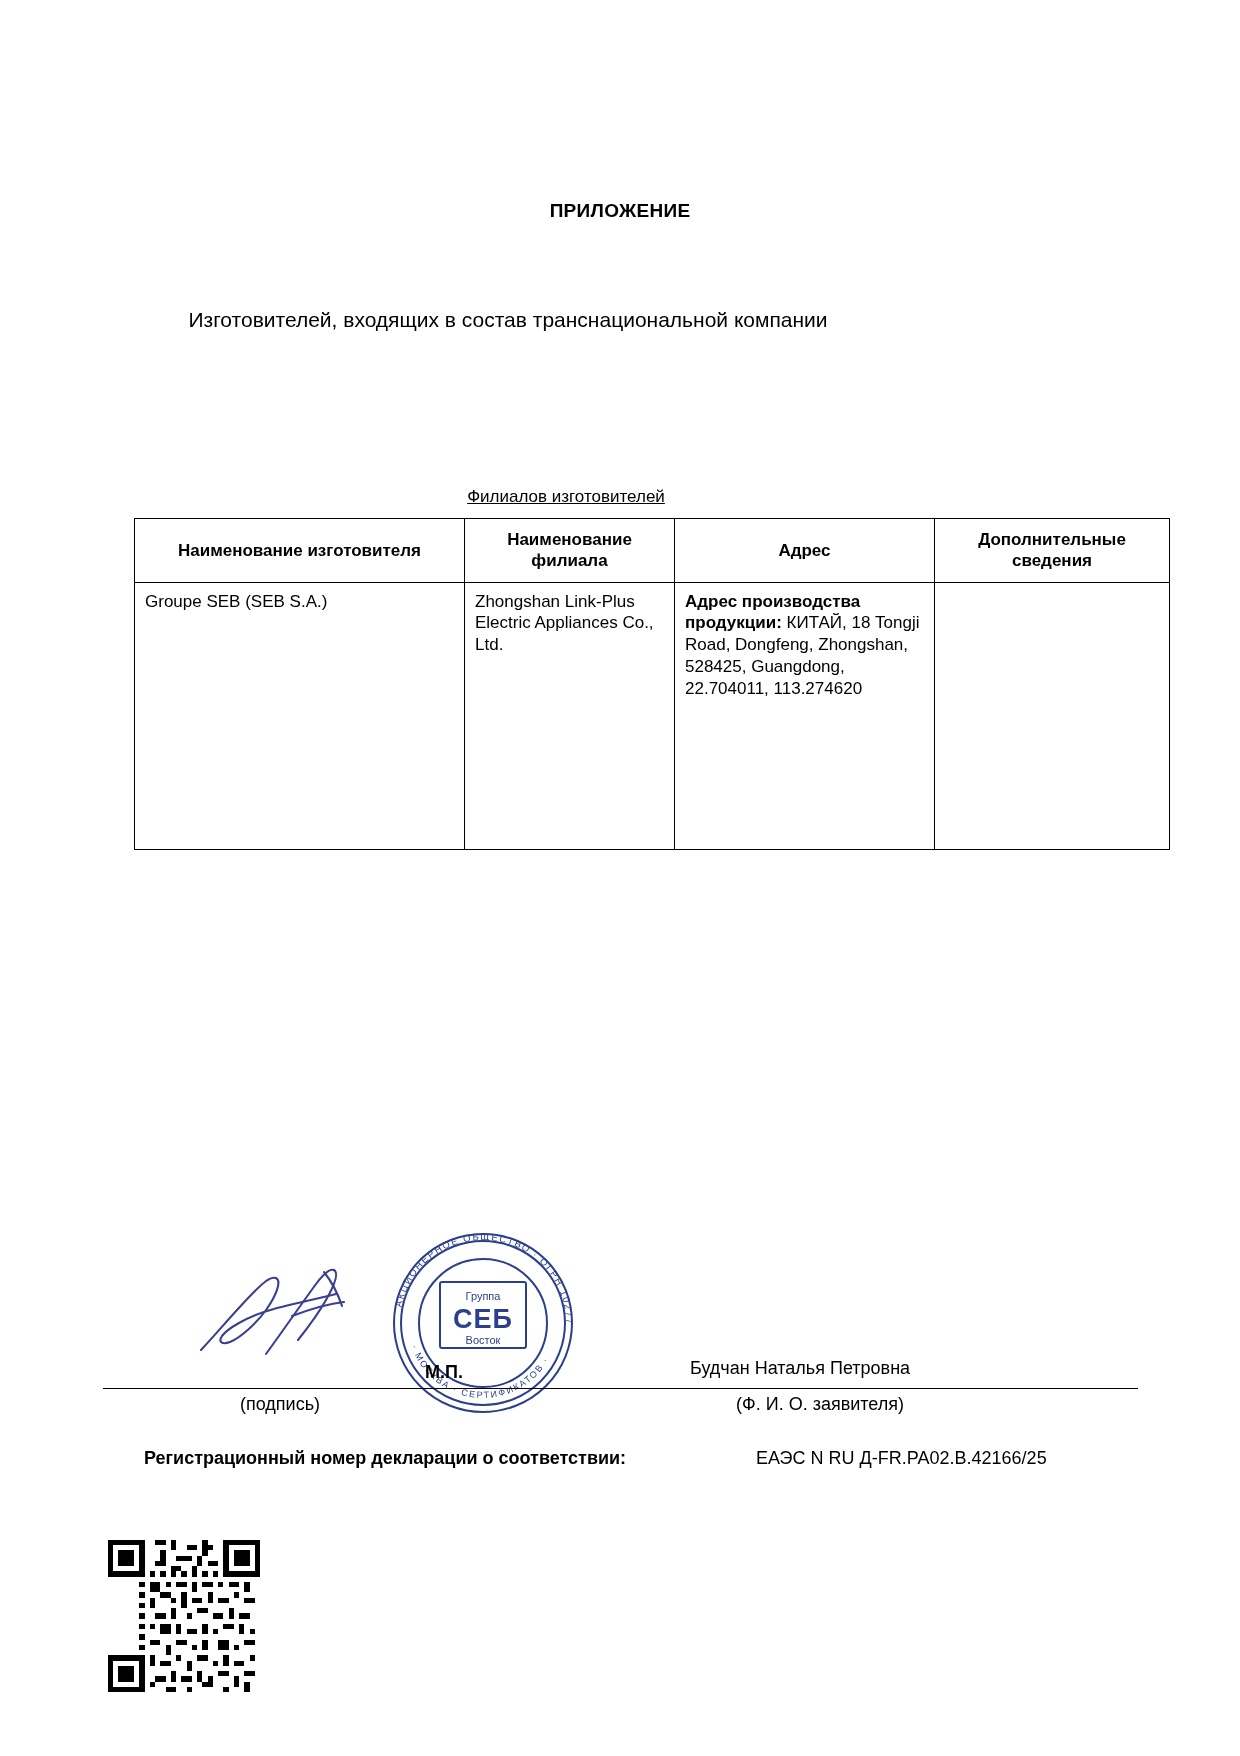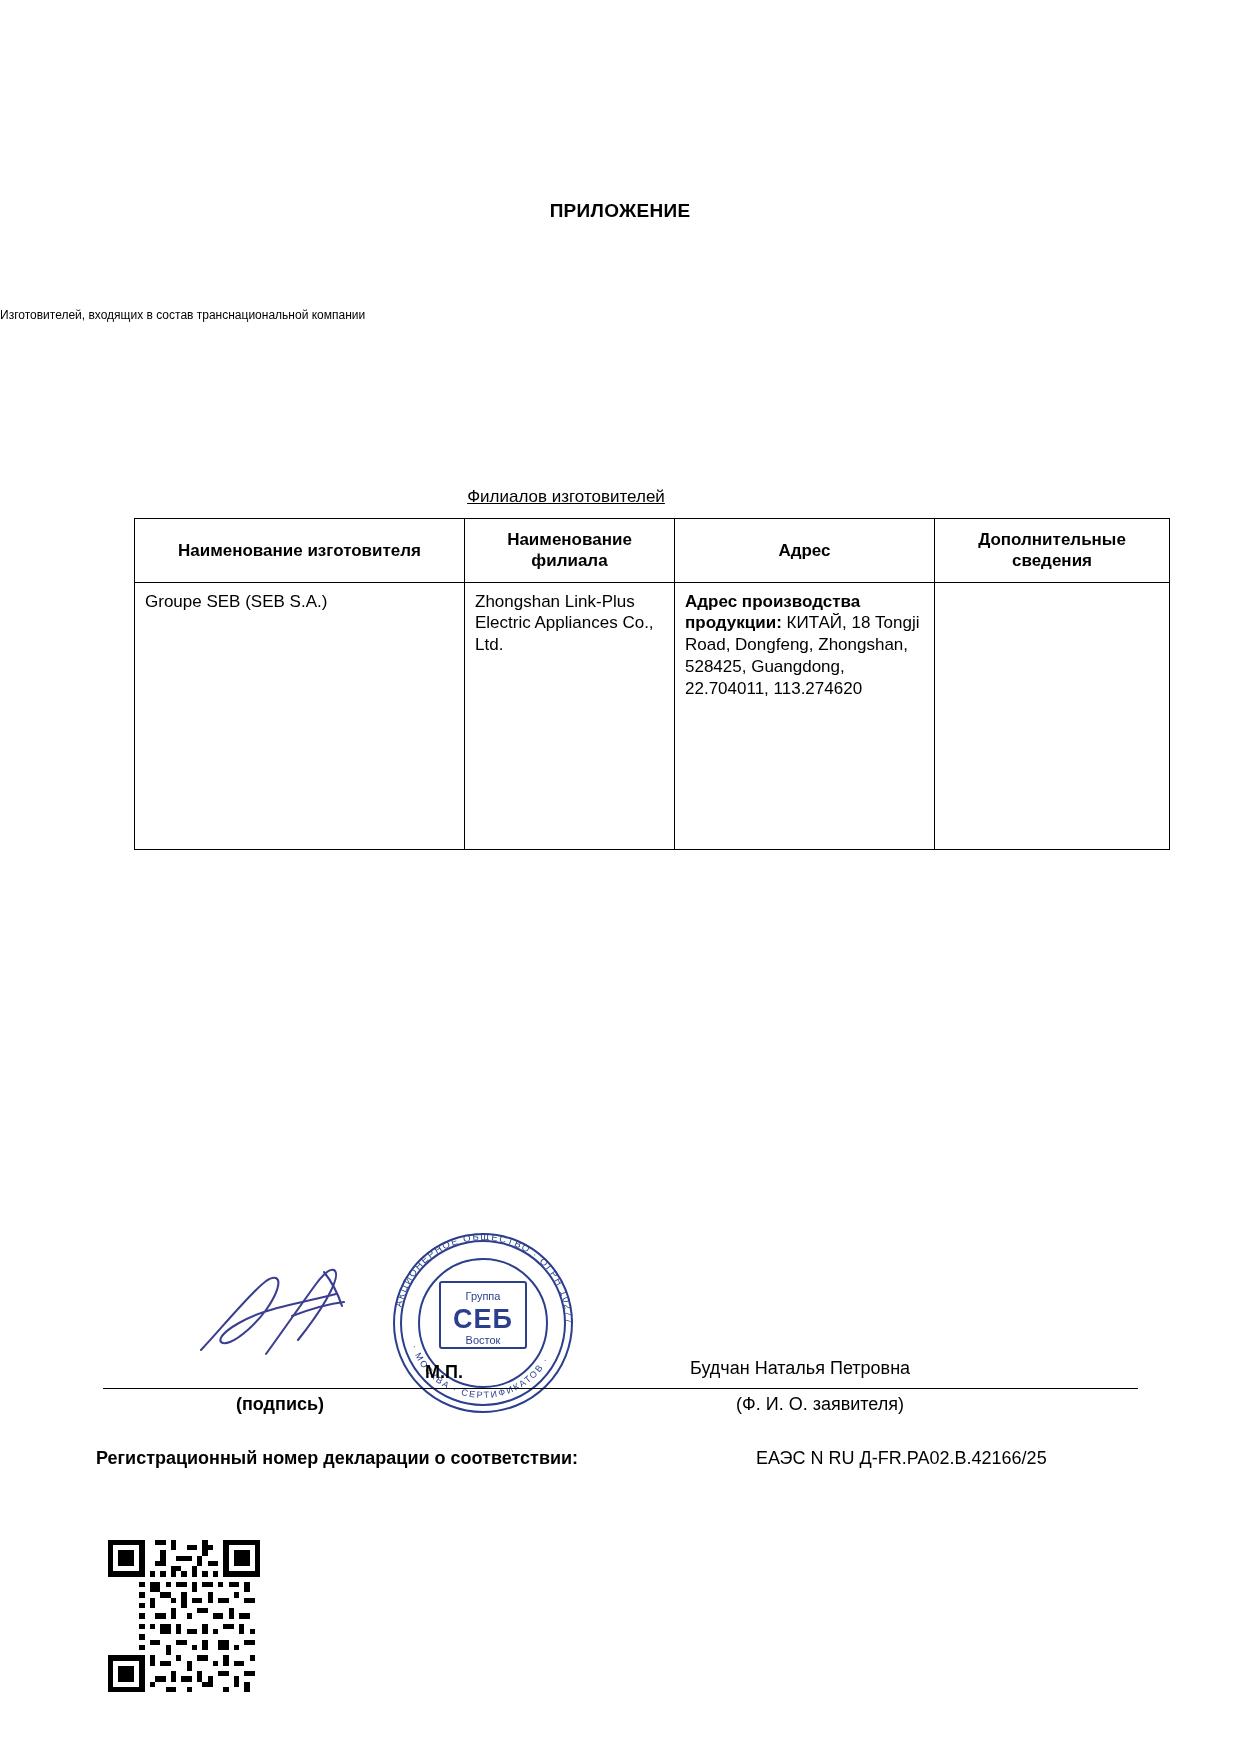--- a/index.html
+++ b/index.html
@@ -47,21 +47,22 @@
   }
   .decl-line .num {
     font-weight: normal;
     margin-left: 22px;
   }
   .subtitle {
     position: absolute;
     top: 308px;
     left: 0;
     width: 1016px;
-    font-size: 12px;
+    text-align: center;
+    font-size: 21px;
   }
 
   
   .table-caption {
     position: absolute;
     top: 487px;
     left: 0;
     width: 1132px;
     text-align: center;
     font-size: 17px;
@@ -131,21 +132,21 @@
     left: 690px;
     font-size: 18px;
   }
   .sign-label {
     position: absolute;
     top: 1394px;
     left: 150px;
     width: 260px;
     text-align: center;
     font-size: 18px;
-    font-weight: bold;
+    font-weight: normal;
   }
   .fio-label {
     position: absolute;
     top: 1394px;
     left: 660px;
     width: 320px;
     text-align: center;
     font-size: 18px;
     font-weight: normal;
   }
@@ -160,20 +161,21 @@
   
   .field-row {
     position: absolute;
     left: 96px;
     width: 1060px;
     font-size: 18px;
   }
   .field-row .f-label {
     font-weight: bold;
     display: inline-block;
+    margin-left: 48px;
   }
   .field-row .f-value {
     position: absolute;
     left: 660px;
     top: 0;
     font-weight: normal;
     white-space: nowrap;
   }
   .row-regnum { top: 1448px; }
   .row-regdate { top: 1492px; }

